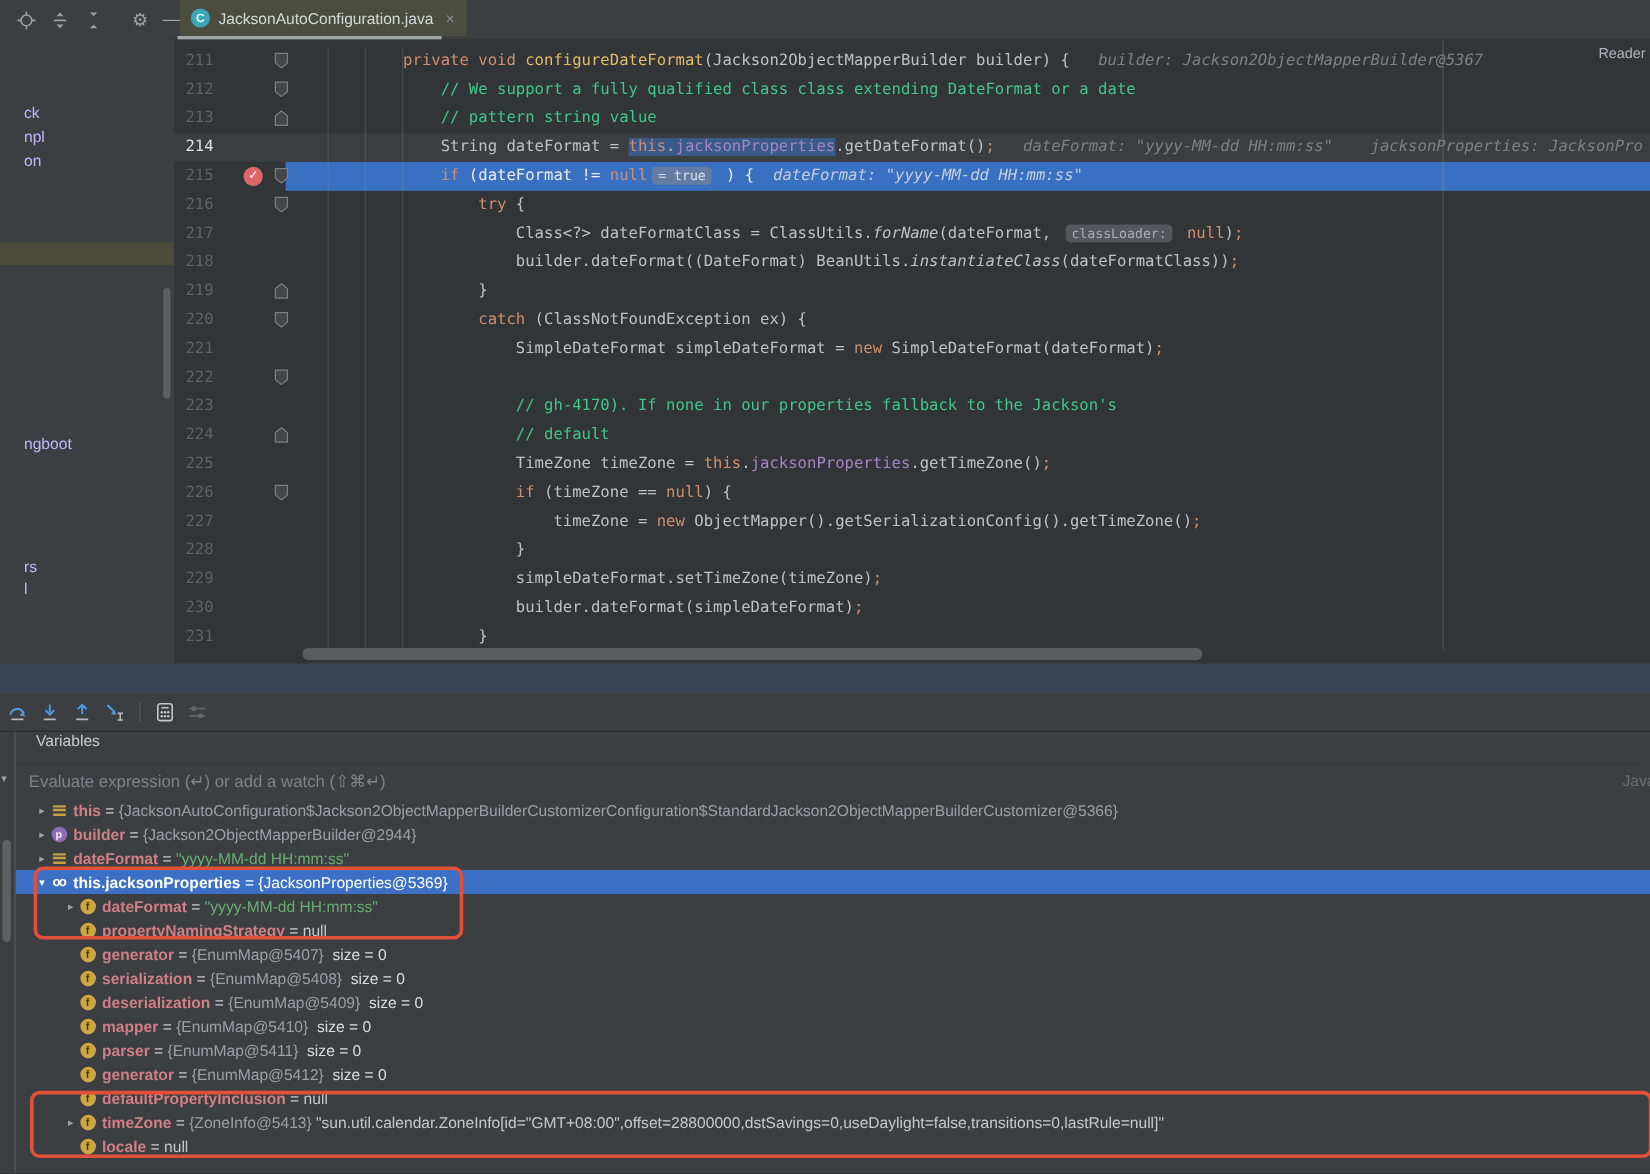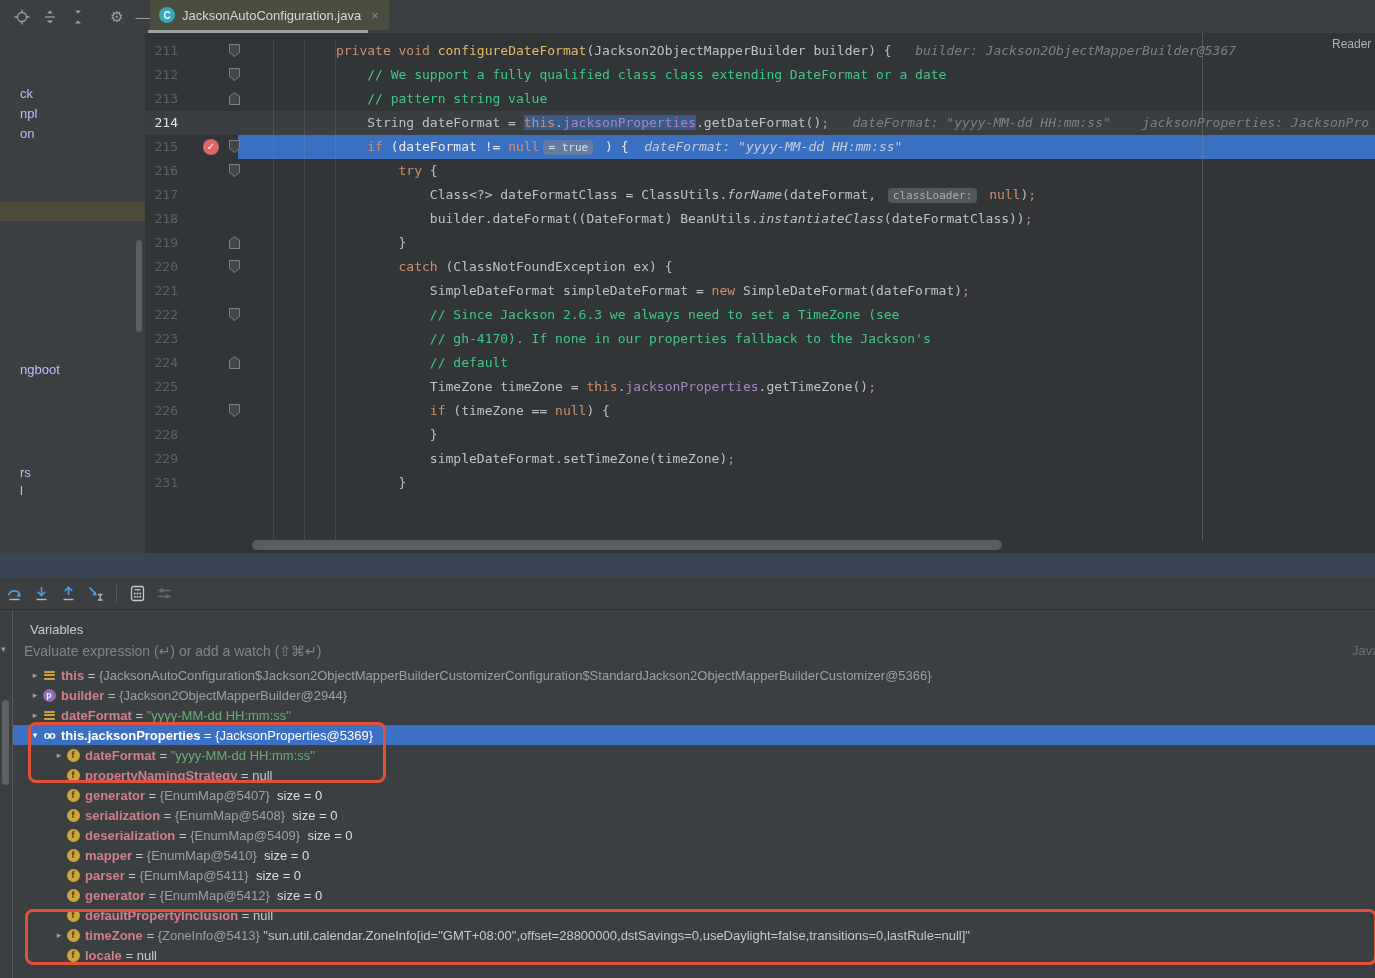--- a/index.html
+++ b/index.html
@@ -49,21 +49,21 @@
   #reader-label{position:absolute;left:1187px;top:4px;width:43px;overflow:hidden;color:#aeb4b9;font-family:"Liberation Sans",sans-serif;font-size:12px;white-space:nowrap;z-index:4;}
   
   #splitter{position:absolute;left:0;top:553px;width:1375px;height:25px;background:#3a4553;}
   
   #dbg-toolbar{position:absolute;left:0;top:578px;width:1375px;height:32px;background:#3c3f41;border-bottom:1px solid #2c2e30;display:flex;align-items:center;padding-left:6px;box-sizing:border-box;gap:10px;}
   .dtool{width:17px;height:17px;display:flex;align-items:center;justify-content:center;}
   .dtool-sep{width:1px;height:17px;background:#55585a;margin:0 2px;}
   #left-strip{position:absolute;left:0;top:610px;width:12px;height:368px;background:#3c3f41;border-right:1px solid #55585a;z-index:6;}
   #strip-chevron{position:absolute;left:1px;top:34px;color:#9da2a6;font-size:9px;}
   #strip-scroll{position:absolute;left:2px;top:90px;width:7px;height:85px;background:#5d6163;border-radius:4px;}
-  #dbg-tabs{position:absolute;left:12px;top:610px;width:1355px;height:27px;background:#3c3f41;border-bottom:1px solid #323537;display:flex;align-items:flex-end;}
+  #dbg-tabs{position:absolute;left:12px;top:610px;width:1355px;height:27px;background:#3c3f41;border-bottom:1px solid #323537;display:flex;align-items:flex-start;}
   #vars-tab{padding-left:18px;color:#c7cacd;}
   #eval-row{position:absolute;left:12px;top:637px;width:1363px;height:28px;background:#3c3f41;border-bottom:1px solid #323537;display:flex;align-items:center;}
   #eval-ph{padding-left:12px;font-family:Liberation Sans, sans-serif;font-size:14px;color:#7e8489;white-space:pre;}
   #java-label{position:absolute;right:0;top:6px;width:23px;overflow:hidden;color:#6b7074;white-space:nowrap;}
   #vars{position:absolute;left:12px;top:665px;width:1363px;height:313px;background:#3c3f41;overflow:hidden;}
   .vrow{height:20px;display:flex;align-items:center;white-space:pre;overflow:hidden;}
   .vrow.sel-row{background:#3c70c5;}
   .vrow.sel-row span{color:#fff !important;}
   .chev{flex:0 0 14px;color:#9da2a6;font-size:9px;text-align:center;}
   .vicon{flex:0 0 14px;margin-right:5px;display:flex;align-items:center;justify-content:center;}
@@ -153,31 +153,33 @@
         <div class="crow"><div class="gut"><span class="lnum">218</span></div><div class="codeline"><span class="sg-pl">                        </span><span class="sg-pl">builder.dateFormat((DateFormat) BeanUtils.</span><span class="sg-it">instantiateClass</span><span class="sg-pl">(dateFormatClass))</span><span class="sg-sc">;</span></div></div>
         <div class="crow"><div class="gut"><span class="lnum">219</span><span class="fold"><svg width="13" height="15">
                 <path d="M6.5 1.5 l5 4 v8 h-10 v-8 z" fill="#43474a" stroke="#7b8085" stroke-width="1"></path>
               </svg></span></div><div class="codeline"><span class="sg-pl">                    </span><span class="sg-pl">}</span></div></div>
         <div class="crow"><div class="gut"><span class="lnum">220</span><span class="fold"><svg width="13" height="15">
                 <path d="M1.5 1.5 h10 v8 l-5 4 l-5 -4 z" fill="#43474a" stroke="#7b8085" stroke-width="1"></path>
               </svg></span></div><div class="codeline"><span class="sg-pl">                    </span><span class="sg-kw">catch</span><span class="sg-pl"> (ClassNotFoundException ex) {</span></div></div>
         <div class="crow"><div class="gut"><span class="lnum">221</span></div><div class="codeline"><span class="sg-pl">                        </span><span class="sg-pl">SimpleDateFormat simpleDateFormat = </span><span class="sg-kw">new</span><span class="sg-pl"> SimpleDateFormat(dateFormat)</span><span class="sg-sc">;</span></div></div>
         <div class="crow"><div class="gut"><span class="lnum">222</span><span class="fold"><svg width="13" height="15">
                 <path d="M1.5 1.5 h10 v8 l-5 4 l-5 -4 z" fill="#43474a" stroke="#7b8085" stroke-width="1"></path>
-              </svg></span></div><div class="codeline"><span class="sg-pl">                        </span><span class="sg-cm">// Since Jackson 2.6.3 we always need to set a TimeZone (see</span></div></div>
+              </svg></span></div><div class="codeline"><span class="sg-pl">                        </span></div></div>
         <div class="crow"><div class="gut"><span class="lnum">223</span></div><div class="codeline"><span class="sg-pl">                        </span><span class="sg-cm">// gh-4170). If none in our properties fallback to the Jackson's</span></div></div>
         <div class="crow"><div class="gut"><span class="lnum">224</span><span class="fold"><svg width="13" height="15">
                 <path d="M6.5 1.5 l5 4 v8 h-10 v-8 z" fill="#43474a" stroke="#7b8085" stroke-width="1"></path>
               </svg></span></div><div class="codeline"><span class="sg-pl">                        </span><span class="sg-cm">// default</span></div></div>
         <div class="crow"><div class="gut"><span class="lnum">225</span></div><div class="codeline"><span class="sg-pl">                        </span><span class="sg-pl">TimeZone timeZone = </span><span class="sg-kw">this</span><span class="sg-pl">.</span><span class="sg-fi">jacksonProperties</span><span class="sg-pl">.getTimeZone()</span><span class="sg-sc">;</span></div></div>
         <div class="crow"><div class="gut"><span class="lnum">226</span><span class="fold"><svg width="13" height="15">
                 <path d="M1.5 1.5 h10 v8 l-5 4 l-5 -4 z" fill="#43474a" stroke="#7b8085" stroke-width="1"></path>
               </svg></span></div><div class="codeline"><span class="sg-pl">                        </span><span class="sg-kw">if</span><span class="sg-pl"> (timeZone == </span><span class="sg-kw">null</span><span class="sg-pl">) {</span></div></div>
+        <div class="crow"><div class="gut"><span class="lnum">227</span></div><div class="codeline"><span class="sg-pl">                            </span><span class="sg-pl">timeZone = </span><span class="sg-kw">new</span><span class="sg-pl"> ObjectMapper().getSerializationConfig().getTimeZone()</span><span class="sg-sc">;</span></div></div>
         <div class="crow"><div class="gut"><span class="lnum">228</span></div><div class="codeline"><span class="sg-pl">                        </span><span class="sg-pl">}</span></div></div>
         <div class="crow"><div class="gut"><span class="lnum">229</span></div><div class="codeline"><span class="sg-pl">                        </span><span class="sg-pl">simpleDateFormat.setTimeZone(timeZone)</span><span class="sg-sc">;</span></div></div>
+        <div class="crow"><div class="gut"><span class="lnum">230</span></div><div class="codeline"><span class="sg-pl">                        </span><span class="sg-pl">builder.dateFormat(simpleDateFormat)</span><span class="sg-sc">;</span></div></div>
         <div class="crow"><div class="gut"><span class="lnum">231</span></div><div class="codeline"><span class="sg-pl">                    </span><span class="sg-pl">}</span></div></div>
       </div>
     <div class="iguide" style="left:128px;"></div>
     <div class="iguide" style="left:159px;"></div>
     <div class="iguide" style="left:190px;"></div>
     <div id="margin-guide"></div>
     <div id="hscroll"></div>
     <div id="reader-label">Reader mode</div>
   </div>
 

